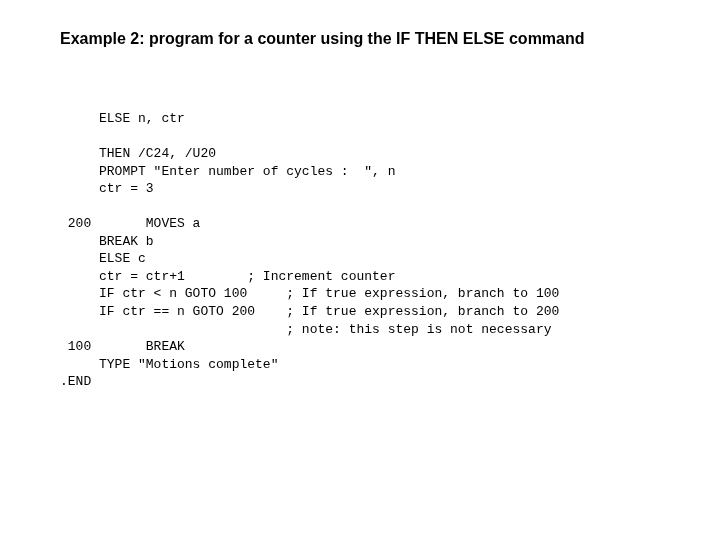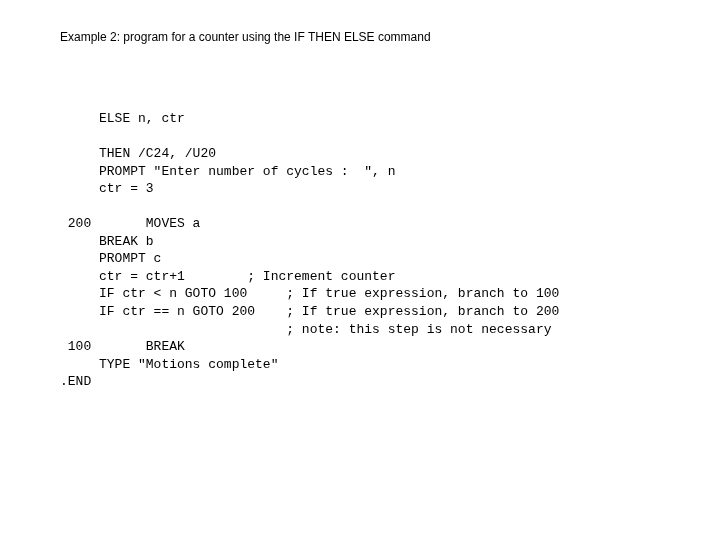--- a/index.html
+++ b/index.html
@@ -12,22 +12,22 @@
   }
   .page {
     position: relative;
     width: 720px;
     height: 540px;
   }
   .title {
     position: absolute;
     top: 30px;
     left: 60px;
-    font-weight: normal;
-    font-size: 12px;
+    font-weight: bold;
+    font-size: 16px;
     color: #000;
     white-space: nowrap;
   }
   .code-block {
     position: absolute;
     top: 110px;
     left: 60px;
     font-family: "Courier New", Courier, monospace;
     font-size: 13px;
     line-height: 1.35;
@@ -42,21 +42,21 @@
   <div class="title">Example 2:  program for a counter using the IF THEN ELSE command</div>
 
   <div class="code-block"><span>     ELSE n, ctr</span>
 <span></span>
 <span>     THEN /C24, /U20</span>
 <span>     PROMPT "Enter number of cycles :  ", n</span>
 <span>     ctr = 3</span>
 <span></span>
 <span> 200       MOVES a</span>
 <span>     BREAK b</span>
-<span>     PROMPT c</span>
+<span>     ELSE c</span>
 <span>     ctr = ctr+1        ; Increment counter</span>
 <span>     IF ctr &lt; n GOTO 100     ; If true expression, branch to 100</span>
 <span>     IF ctr == n GOTO 200    ; If true expression, branch to 200</span>
 <span>                             ; note: this step is not necessary</span>
 <span> 100       BREAK</span>
 <span>     TYPE "Motions complete"</span>
 <span>.END</span></div>
 </div>
 
 </body></html>

